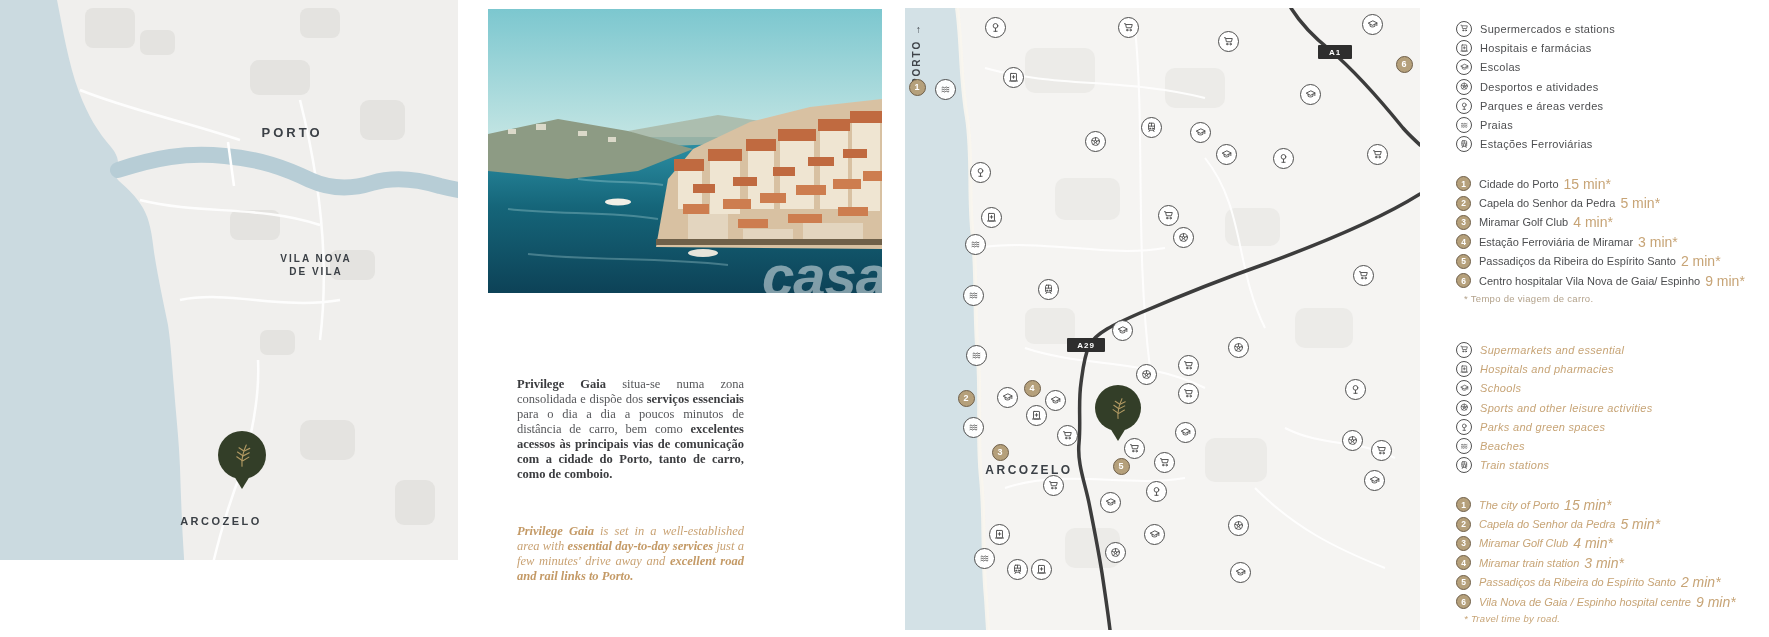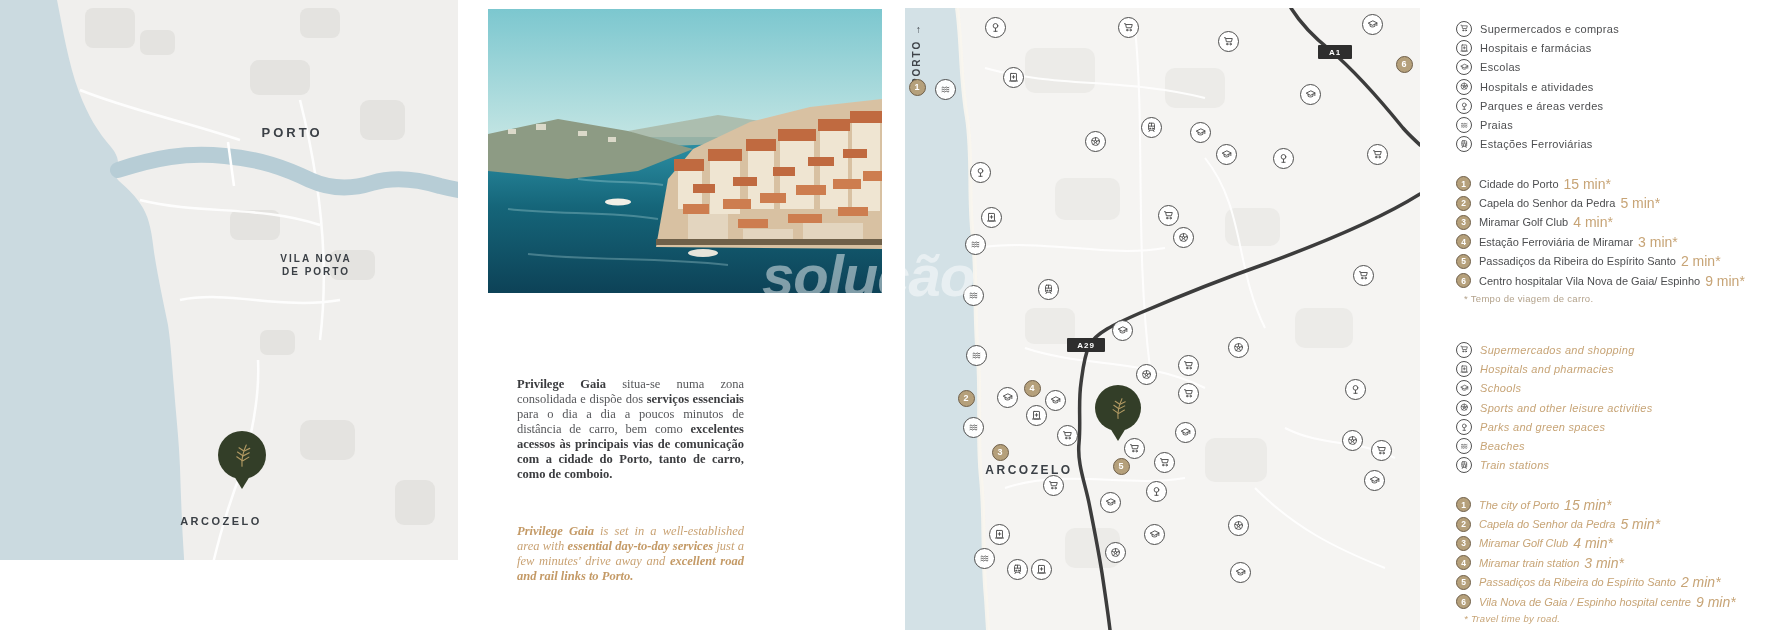--- a/index.html
+++ b/index.html
@@ -168,21 +168,21 @@
                C181 498 182 528 184 558 C185 585 187 612 189 633 L0 633 Z" fill="#cbdae0"></path>
 
       <path d="M118 170 C155 158 185 152 225 156 C260 159 285 168 310 180 C330 189 350 190 372 183
                C395 176 420 180 440 186 C448 188 453 189 458 190" fill="none" stroke="#b7cdd6" stroke-width="16" stroke-linecap="round"></path>
 
       <path d="M228 142 L234 186" stroke="#ffffff" stroke-width="2.5" fill="none"></path>
     </svg>
     <div class="map-label lbl-porto">PORTO</div>
     <div class="map-label lbl-vng">
       <div>VILA NOVA</div>
-      <div>DE PORTO</div>
+      <div>DE VILA</div>
     </div>
     <div class="pin" style="left:218px;top:431px;">
       <div class="dot" style="width:48px;height:48px;">
         <svg width="30" height="30">
             <use href="#sym-sprig"></use>
           </svg>
       </div>
       <div class="tip" style="top:45px;"></div>
     </div>
     <div class="map-label lbl-arcozelo-l">ARCOZELO</div>
@@ -585,21 +585,21 @@
   </div>
 
   <div class="legend">
     <div class="lblock" id="legend-pt" style="top:19px;">
         <div class="lrow">
           <span class="lic">
             <svg viewBox="0 0 24 24">
               <use href="#sym-cart"></use>
             </svg>
           </span>
-          <span class="llab">Supermercados e compras</span>
+          <span class="llab">Supermercados e stations</span>
         </div>
         <div class="lrow">
           <span class="lic">
             <svg viewBox="0 0 24 24">
               <use href="#sym-hospital"></use>
             </svg>
           </span>
           <span class="llab">Hospitais e farmácias</span>
         </div>
         <div class="lrow">
@@ -609,21 +609,21 @@
             </svg>
           </span>
           <span class="llab">Escolas</span>
         </div>
         <div class="lrow">
           <span class="lic">
             <svg viewBox="0 0 24 24">
               <use href="#sym-sports"></use>
             </svg>
           </span>
-          <span class="llab">Hospitals e atividades</span>
+          <span class="llab">Desportos e atividades</span>
         </div>
         <div class="lrow">
           <span class="lic">
             <svg viewBox="0 0 24 24">
               <use href="#sym-park"></use>
             </svg>
           </span>
           <span class="llab">Parques e áreas verdes</span>
         </div>
         <div class="lrow">
@@ -676,21 +676,21 @@
         </div>
       </div>
     <div class="lnote" style="top:293px;">* Tempo de viagem de carro.</div>
     <div class="lblock en" id="legend-en" style="top:340px;">
         <div class="lrow">
           <span class="lic">
             <svg viewBox="0 0 24 24">
               <use href="#sym-cart"></use>
             </svg>
           </span>
-          <span class="llab">Supermercados and shopping</span>
+          <span class="llab">Supermarkets and essential</span>
         </div>
         <div class="lrow">
           <span class="lic">
             <svg viewBox="0 0 24 24">
               <use href="#sym-hospital"></use>
             </svg>
           </span>
           <span class="llab">Hospitals and pharmacies</span>
         </div>
         <div class="lrow">
@@ -763,17 +763,16 @@
         <div class="prow">
           <span class="pnum">6</span>
           <span class="pname">Vila Nova de Gaia / Espinho hospital centre</span>
           <span class="ptime">9 min*</span>
         </div>
       </div>
     <div class="lnote en" style="top:613px;">* Travel time by road.</div>
   </div>
 
   <div class="watermark">
-    <div>solução</div>
     <div>casa</div>
   </div>
 
 </div>
 
 </body></html>

